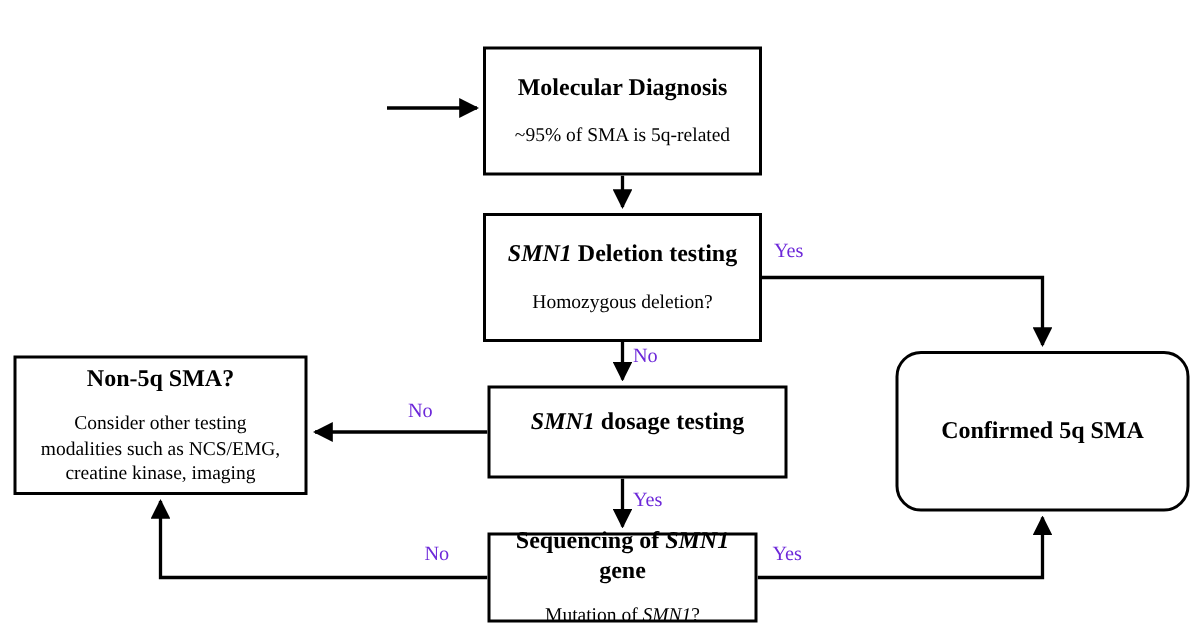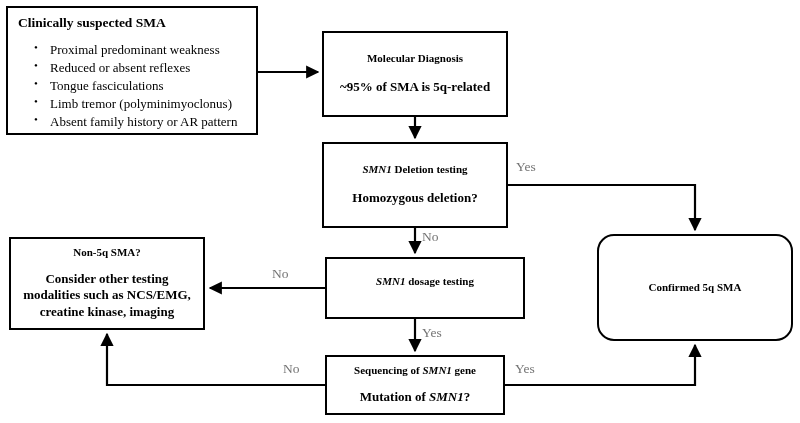--- a/index.html
+++ b/index.html
@@ -30,27 +30,27 @@
     border: 2.5px solid #000000;
     background: #ffffff;
     display: flex;
     flex-direction: column;
     justify-content: center;
     align-items: center;
     text-align: center;
   }
   .node .title {
     font-weight: bold;
-    font-size: 11px;
+    font-size: 16px;
     line-height: 1.25;
   }
   .node .sub {
     font-size: 13px;
     line-height: 1.3;
-    font-weight: bold;
+    font-weight: normal;
   }
   .node .title i, .node .sub i {
     font-style: italic;
   }
 
   
   #node-clinical {
     left: 6px; top: 6px; width: 252px; height: 129px;
     display: block;
     text-align: left;
@@ -94,21 +94,21 @@
 
   #node-non5q { left: 9px; top: 237px; width: 196px; height: 93px; }
   #node-non5q .title { margin-bottom: 11px; }
 
   #node-confirmed { left: 597px; top: 234px; width: 196px; height: 107px; border-radius: 17px; }
 
   .edge-label {
     position: absolute;
     font-family: "Liberation Serif", "DejaVu Serif", serif;
     font-size: 13.5px;
-    color: #737373;
+    color: #6d28d9;
     white-space: nowrap;
   }
 </style>
 </head>
 <body>
 
 <div id="canvas">
 
   <svg class="edges" viewBox="0 0 800 423" xmlns="http://www.w3.org/2000/svg">
     <defs>
@@ -135,30 +135,20 @@
      sequencing --&gt;
     <path d="M 415 319 L 415 351" fill="none" stroke="#000000" stroke-width="2.2" marker-end="url(#arrow)"></path>
 
      confirmed (bottom) --&gt;
     <path d="M 505 385 L 695 385 L 695 345" fill="none" stroke="#000000" stroke-width="2.2" marker-end="url(#arrow)"></path>
 
      non5q (bottom) --&gt;
     <path d="M 325 385 L 107 385 L 107 334" fill="none" stroke="#000000" stroke-width="2.2" marker-end="url(#arrow)"></path>
   </svg>
 
-  <div class="node" id="node-clinical">
-    <div class="title">Clinically suspected SMA</div>
-    <ul>
-      <li>Proximal predominant weakness</li>
-      <li>Reduced or absent reflexes</li>
-      <li>Tongue fasciculations</li>
-      <li>Limb tremor (polyminimyoclonus)</li>
-      <li>Absent family history or AR pattern</li>
-    </ul>
-  </div>
 
   <div class="node" id="node-molecular">
     <div class="title">Molecular Diagnosis</div>
     <div class="sub">~95% of SMA is 5q-related</div>
   </div>
 
   <div class="node" id="node-deletion">
     <div class="title"><i>SMN1</i><span> Deletion testing</span></div>
     <div class="sub">Homozygous deletion?</div>
   </div>

